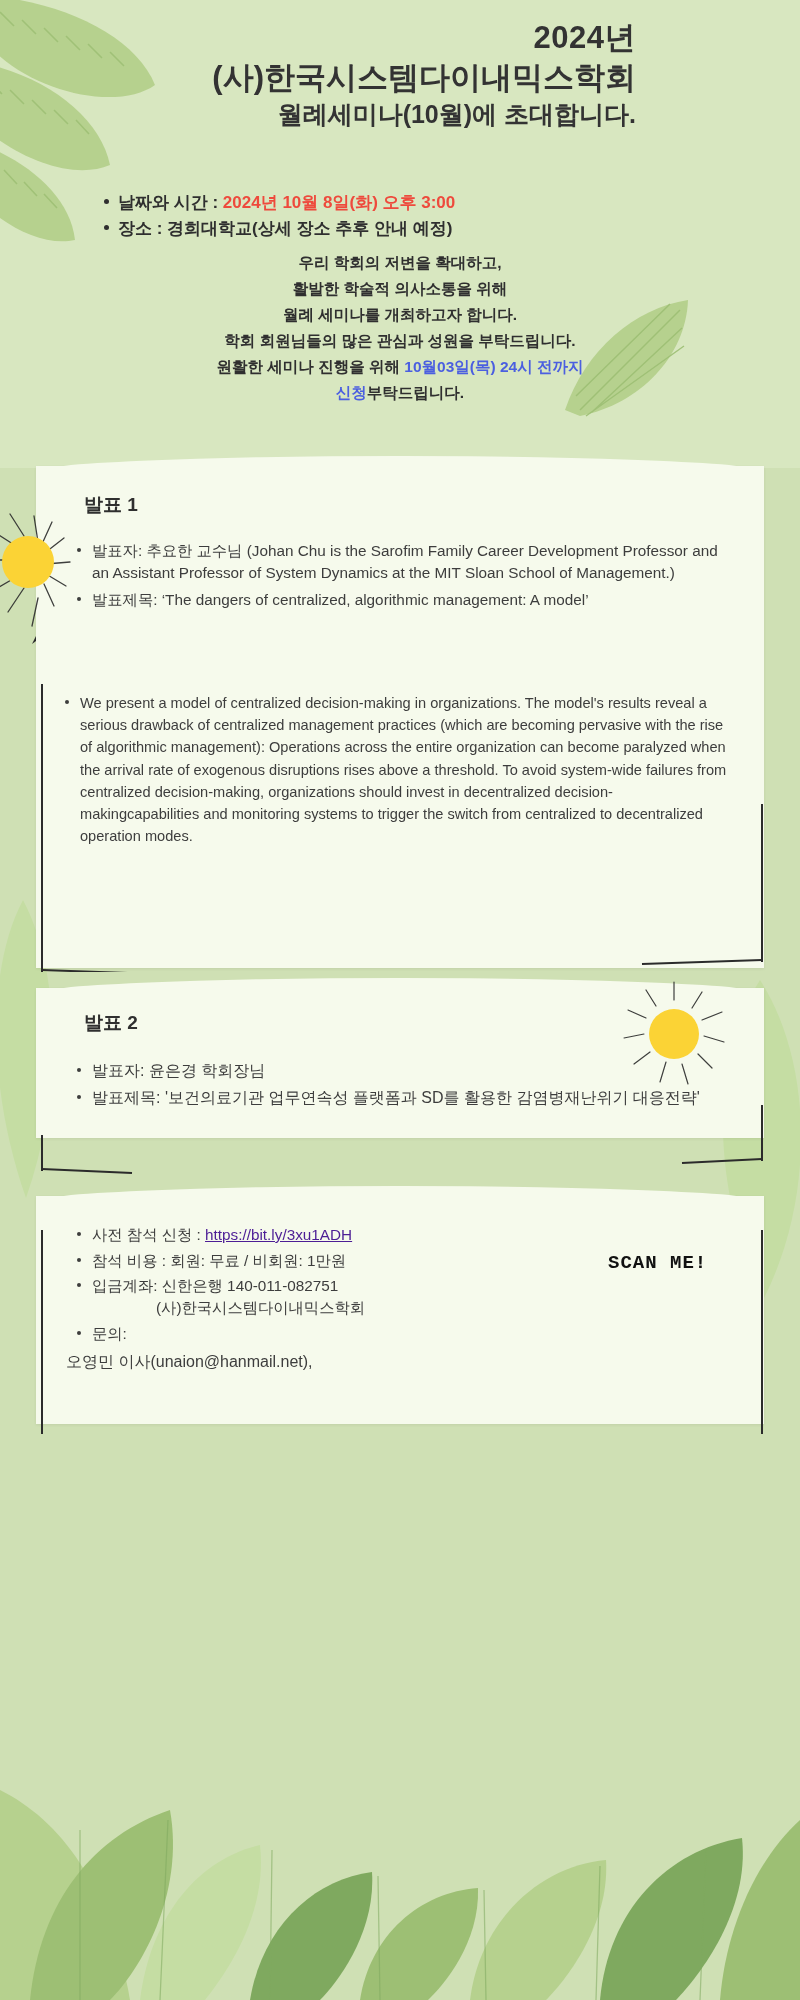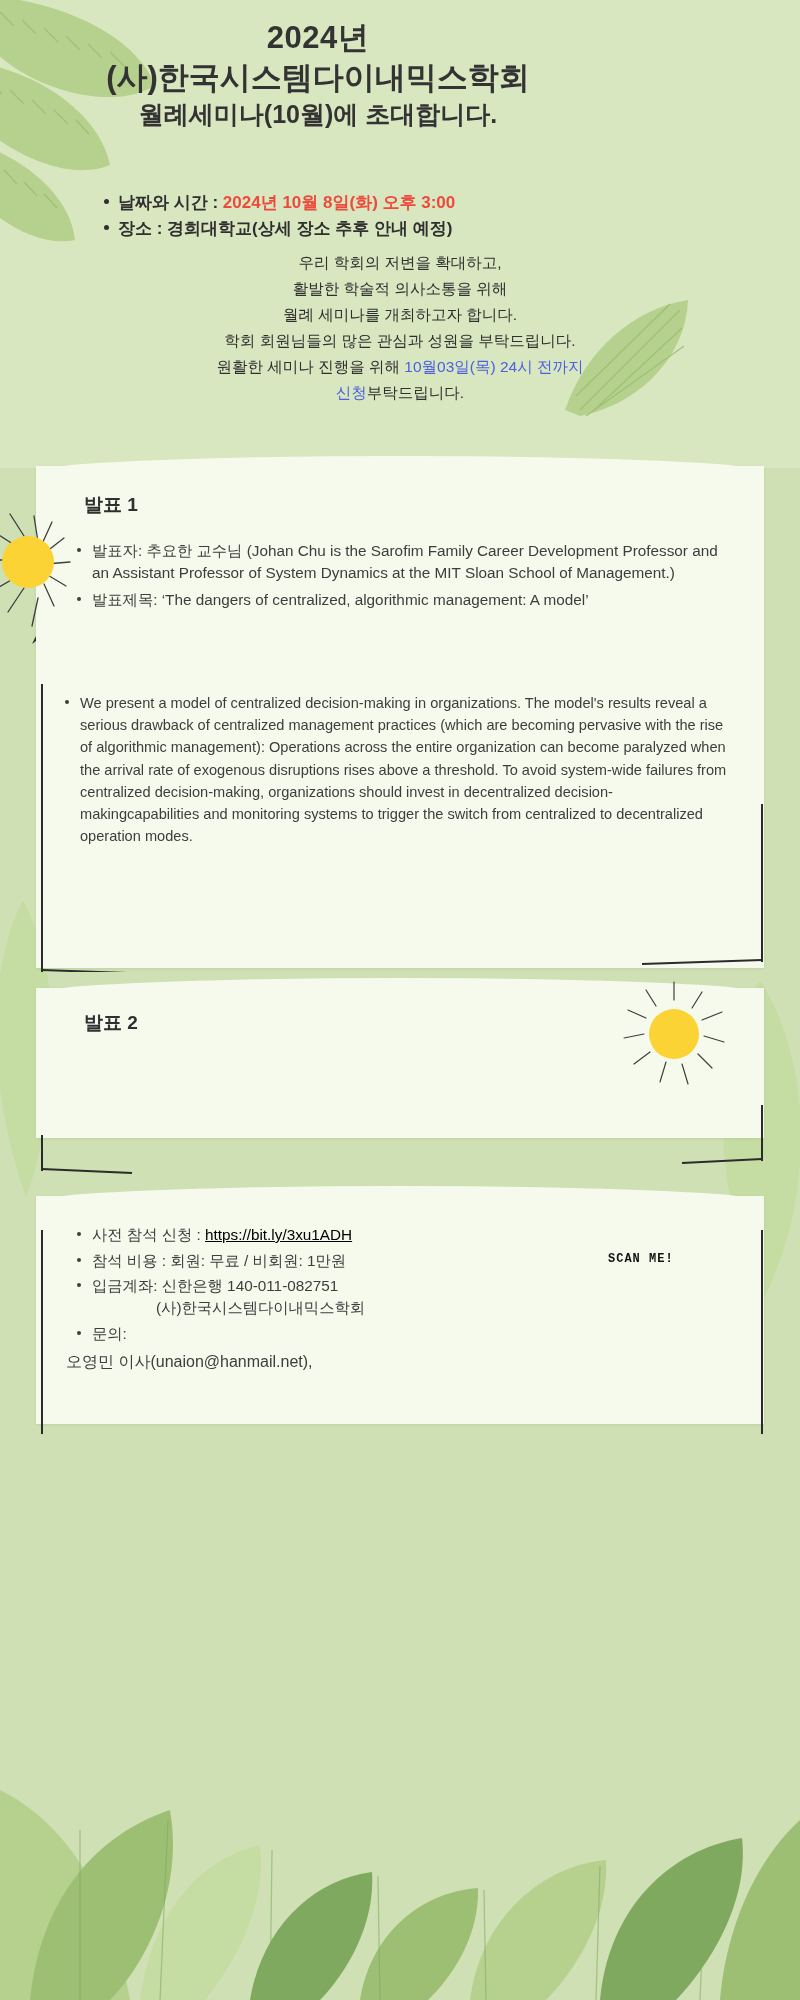--- a/index.html
+++ b/index.html
@@ -9,33 +9,33 @@
     font-family:"Liberation Sans","DejaVu Sans",sans-serif;
     color:#3a3a3a;
   }
   .page{position:absolute;inset:0;width:800px;height:2000px;overflow:hidden;}
 
   .bg-band{position:absolute;left:0;width:800px;background:#cfe0b4;}
 
   svg.deco{position:absolute;pointer-events:none;}
 
   
-  .header{position:absolute;left:0;top:18px;width:636px;text-align:center;z-index:5;}
+  .header{position:absolute;left:0;top:18px;width:636px;text-align:right;z-index:5;}
   .title-l1{font-size:31px;font-weight:bold;letter-spacing:.5px;color:#333;line-height:1.28;}
   .title-l2{font-size:31px;font-weight:bold;color:#333;line-height:1.3;}
   .title-l3{font-size:25px;font-weight:bold;color:#333;line-height:1.3;}
 
   .info{position:absolute;left:0;top:190px;width:639px;z-index:5;}
   .info ul{margin:0;padding:0 0 0 104px;list-style:none;}
   .info li{font-size:17px;font-weight:bold;line-height:1.55;color:#2f2f2f;position:relative;padding-left:14px;}
   .info li:before{content:"";position:absolute;left:0;top:9px;width:5px;height:5px;border-radius:50%;background:#2f2f2f;}
   .red{color:#ee4a3c;}
 
   .intro{position:absolute;left:0;top:250px;width:800px;text-align:center;z-index:5;
-         font-size:15.5px;font-weight:normal;line-height:1.68;color:#2f2f2f;}
+         font-size:15.5px;font-weight:bold;line-height:1.68;color:#2f2f2f;}
   .blue{color:#4b5fe0;}
 
   
   .card{position:absolute;background:#f6faec;box-shadow:0 1px 3px rgba(0,0,0,.07);z-index:4;}
   .card.c1{left:36px;top:466px;width:728px;height:502px;}
   .card.c2{left:36px;top:988px;width:728px;height:150px;}
   .card.c3{left:36px;top:1196px;width:728px;height:228px;}
 
   .card-top-wave{position:absolute;left:0;top:-10px;width:100%;height:16px;background:#f6faec;
                  border-radius:50% 50% 0 0 / 100% 100% 0 0;}
@@ -44,28 +44,28 @@
 
   ul.bl{margin:12px;padding:0;list-style:none;position:absolute;z-index:6;}
   ul.bl li{position:relative;padding-left:18px;font-size:15.3px;line-height:1.42;color:#3d3d3d;margin-bottom:4px;}
   ul.bl li:before{content:"";position:absolute;left:3px;top:8px;width:4px;height:4px;border-radius:50%;background:#3d3d3d;}
 
   .abs{position:absolute;z-index:6;font-size:14.6px;line-height:1.52;color:#3d3d3d;padding-left:18px;}
   .abs:before{content:"";position:absolute;left:3px;top:8px;width:4px;height:4px;border-radius:50%;background:#3d3d3d;}
 
   .foot{position:absolute;z-index:6;}
   .foot li{font-size:16px;line-height:1.5;margin-bottom:7px;}
-  .link{text-decoration:underline;color:#000000;}
+  .link{text-decoration:underline;color:#4c1d95;}
   .indent{display:block;padding-left:64px;}
 
   
   .sun{position:absolute;z-index:6;}
   .sun .core{position:absolute;border-radius:50%;background:#fbd335;}
   .scanme{position:absolute;font-family:"Liberation Mono","DejaVu Sans Mono",monospace;
-          font-weight:bold;font-size:12px;letter-spacing:1px;color:#111;z-index:8;}
+          font-weight:bold;font-size:19px;letter-spacing:1px;color:#111;z-index:8;}
   .qr{position:absolute;image-rendering:pixelated;}
 
   
   .mark{position:absolute;z-index:6;}
 </style>
 </head>
 <body>
 
 <div class="page">
 
@@ -194,20 +194,28 @@
     </g>
     <circle class="core" cx="54" cy="54" r="25" fill="#fbd335"></circle>
   </svg>
 
   <div class="card c2">
     <div class="card-top-wave"></div>
   </div>
 
   <div class="sec-title" style="left:84px;top:1010px;">발표 2</div>
 
+  <ul class="bl" style="left:62px;top:1048px;width:660px;">
+    <li style="font-size:16px;">
+      <span>발표자: </span><span>윤은경 학회장님</span>
+    </li>
+    <li style="font-size:16px;margin-top:4px;">
+      <span>발표제목: </span><span>'보건의료기관 업무연속성 플랫폼과 SD를 활용한 감염병재난위기 대응전략'</span>
+    </li>
+  </ul>
 
   <svg class="mark" width="760" height="190" viewBox="0 0 760 190" style="left:20px;top:985px;">
     <path d="M742 120 L742 176" fill="none" stroke="#2b2b2b" stroke-width="2"></path>
     <path d="M742 174 L662 178" fill="none" stroke="#2b2b2b" stroke-width="2"></path>
     <path d="M22 150 L22 186" fill="none" stroke="#2b2b2b" stroke-width="2"></path>
     <path d="M22 184 L112 188" fill="none" stroke="#2b2b2b" stroke-width="2"></path>
   </svg>
 
   <div class="card c3">
     <div class="card-top-wave"></div>

